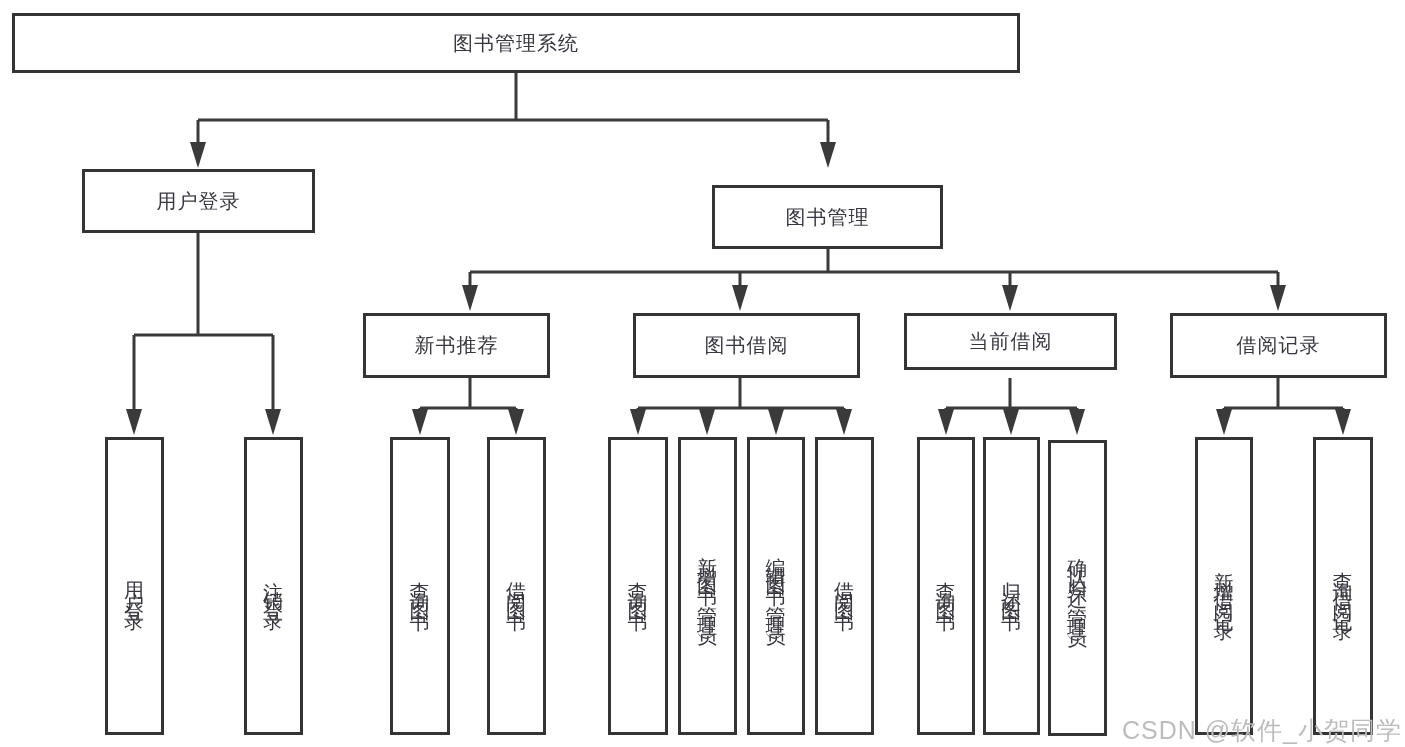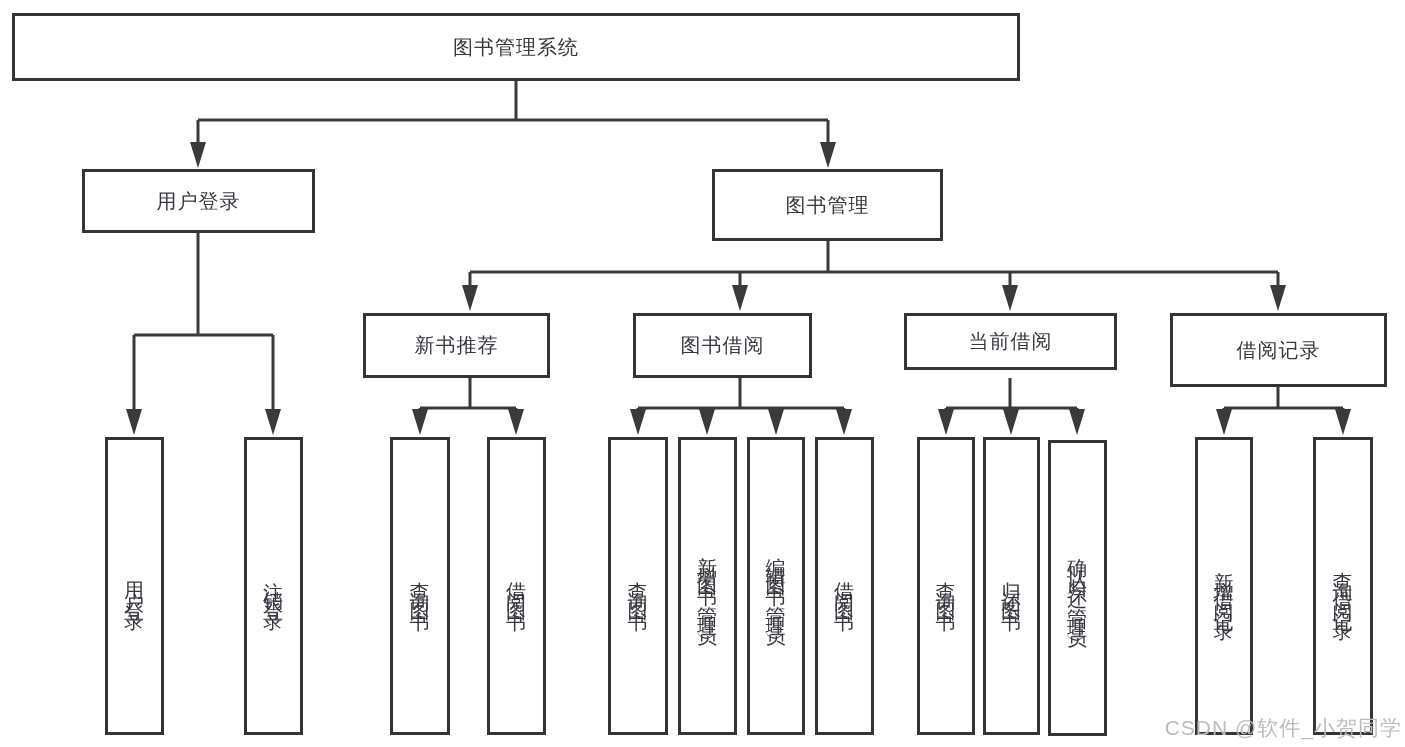--- a/index.html
+++ b/index.html
@@ -22,21 +22,21 @@
     z-index:2;
   }
   .hlabel { font-size:20px; letter-spacing:1px; white-space:nowrap; }
   .vtext {
     writing-mode:vertical-rl; text-orientation:mixed;
     font-size:20px; line-height:1; letter-spacing:10px;
     white-space:nowrap;
   }
   .watermark {
     position:absolute; top:714px; right:3px;
-    font-size:21px; letter-spacing:1px;
+    font-size:25px; letter-spacing:1px;
     color:var(--watermark,#bcbcbc);
     z-index:5; white-space:nowrap;
   }
 </style>
 </head>
 <body>
 
 <div class="canvas">
 
   <svg class="connectors" width="1405" height="747" viewBox="0 0 1405 747">
@@ -68,41 +68,41 @@
     <path d="M1010 378 V408 M946 408 H1077 M946 408 V412 M1011 408 V412 M1077 408 V412"></path>
     <polygon points="938,409 954,409 946,435"></polygon>
     <polygon points="1003,409 1019,409 1011,435"></polygon>
     <polygon points="1069,409 1085,409 1077,435"></polygon>
 
     <path d="M1278 378 V408 M1224 408 H1343 M1224 408 V412 M1343 408 V412"></path>
     <polygon points="1216,409 1232,409 1224,435"></polygon>
     <polygon points="1335,409 1351,409 1343,435"></polygon>
   </svg>
 
-  <div class="box" style="left:12px;top:13px;width:1008px;height:68px">
+  <div class="box" style="left:12px;top:13px;width:1008px;height:60px">
     <span class="hlabel">图书管理系统</span>
   </div>
 
   <div class="box" style="left:82px;top:169px;width:233px;height:64px">
     <span class="hlabel">用户登录</span>
   </div>
-  <div class="box" style="left:712px;top:169px;width:231px;height:72px">
+  <div class="box" style="left:712px;top:185px;width:231px;height:64px">
     <span class="hlabel">图书管理</span>
   </div>
 
   <div class="box" style="left:363px;top:313px;width:187px;height:65px">
     <span class="hlabel">新书推荐</span>
   </div>
-  <div class="box" style="left:633px;top:313px;width:179px;height:65px">
+  <div class="box" style="left:633px;top:313px;width:227px;height:65px">
     <span class="hlabel">图书借阅</span>
   </div>
   <div class="box" style="left:904px;top:313px;width:213px;height:57px">
     <span class="hlabel">当前借阅</span>
   </div>
-  <div class="box" style="left:1170px;top:313px;width:217px;height:74px">
+  <div class="box" style="left:1170px;top:313px;width:217px;height:65px">
     <span class="hlabel">借阅记录</span>
   </div>
 
   <div class="box" style="left:105px;top:437px;width:59px;height:298px">
     <span class="vtext">用户登录</span>
   </div>
   <div class="box" style="left:244px;top:437px;width:59px;height:298px">
     <span class="vtext">注销登录</span>
   </div>
 

